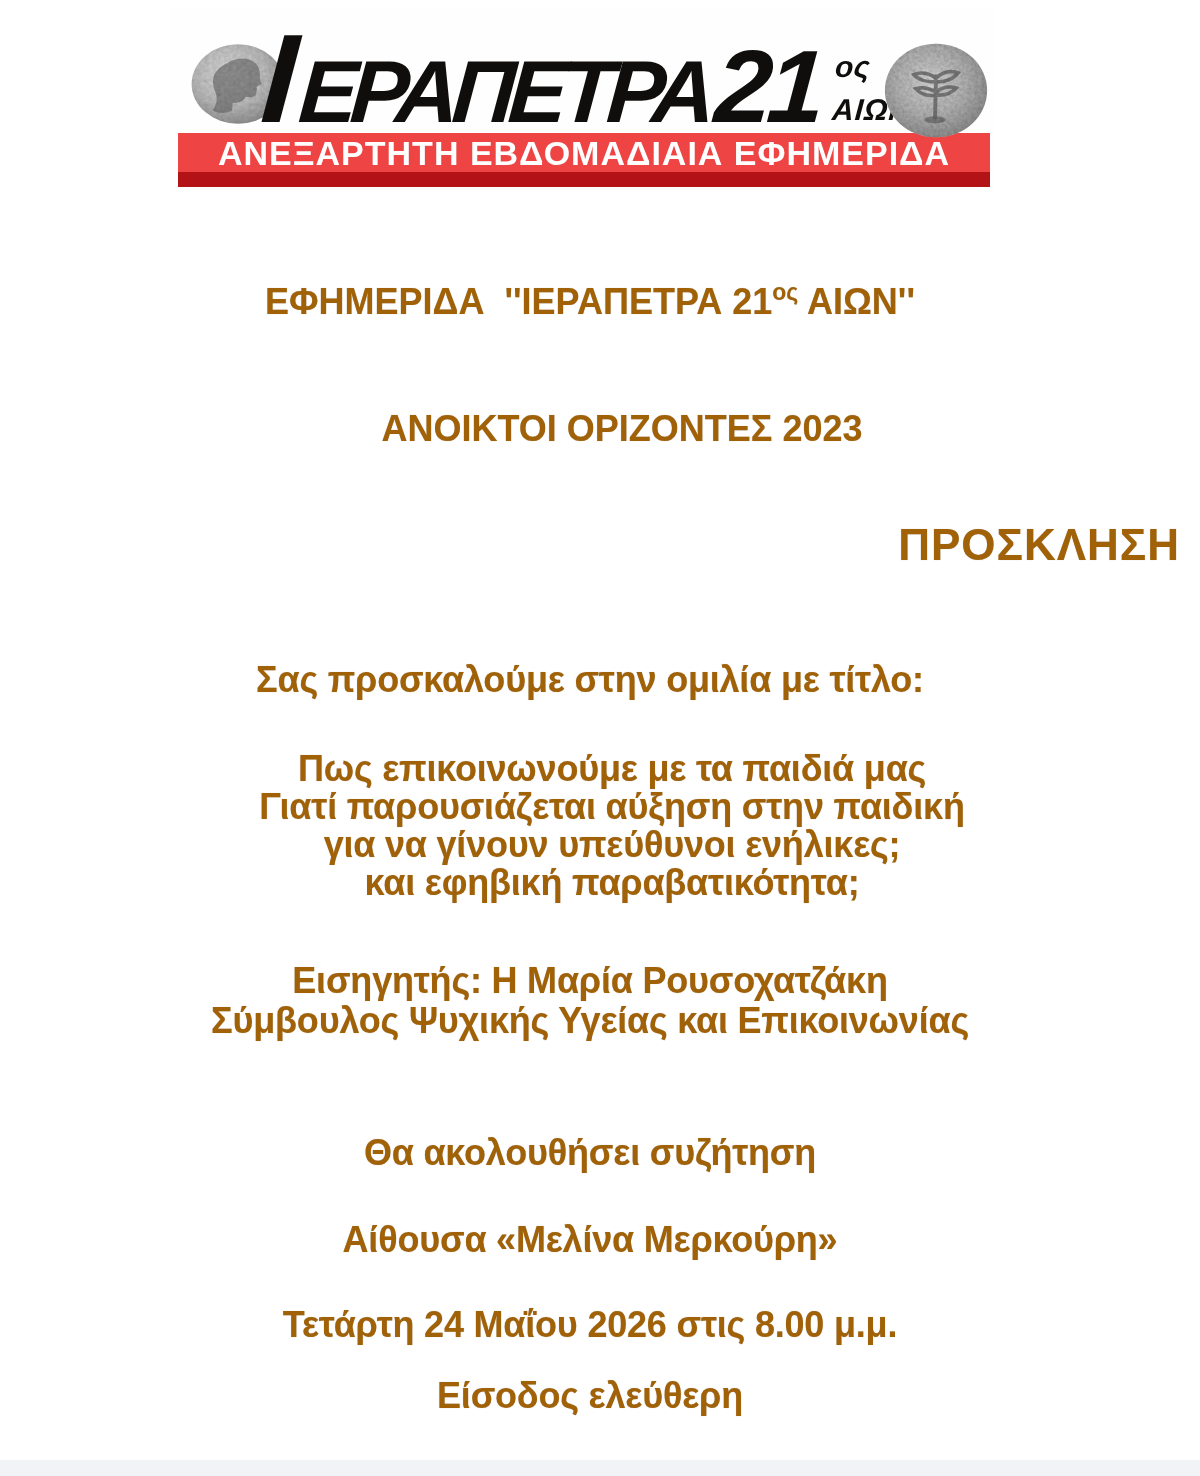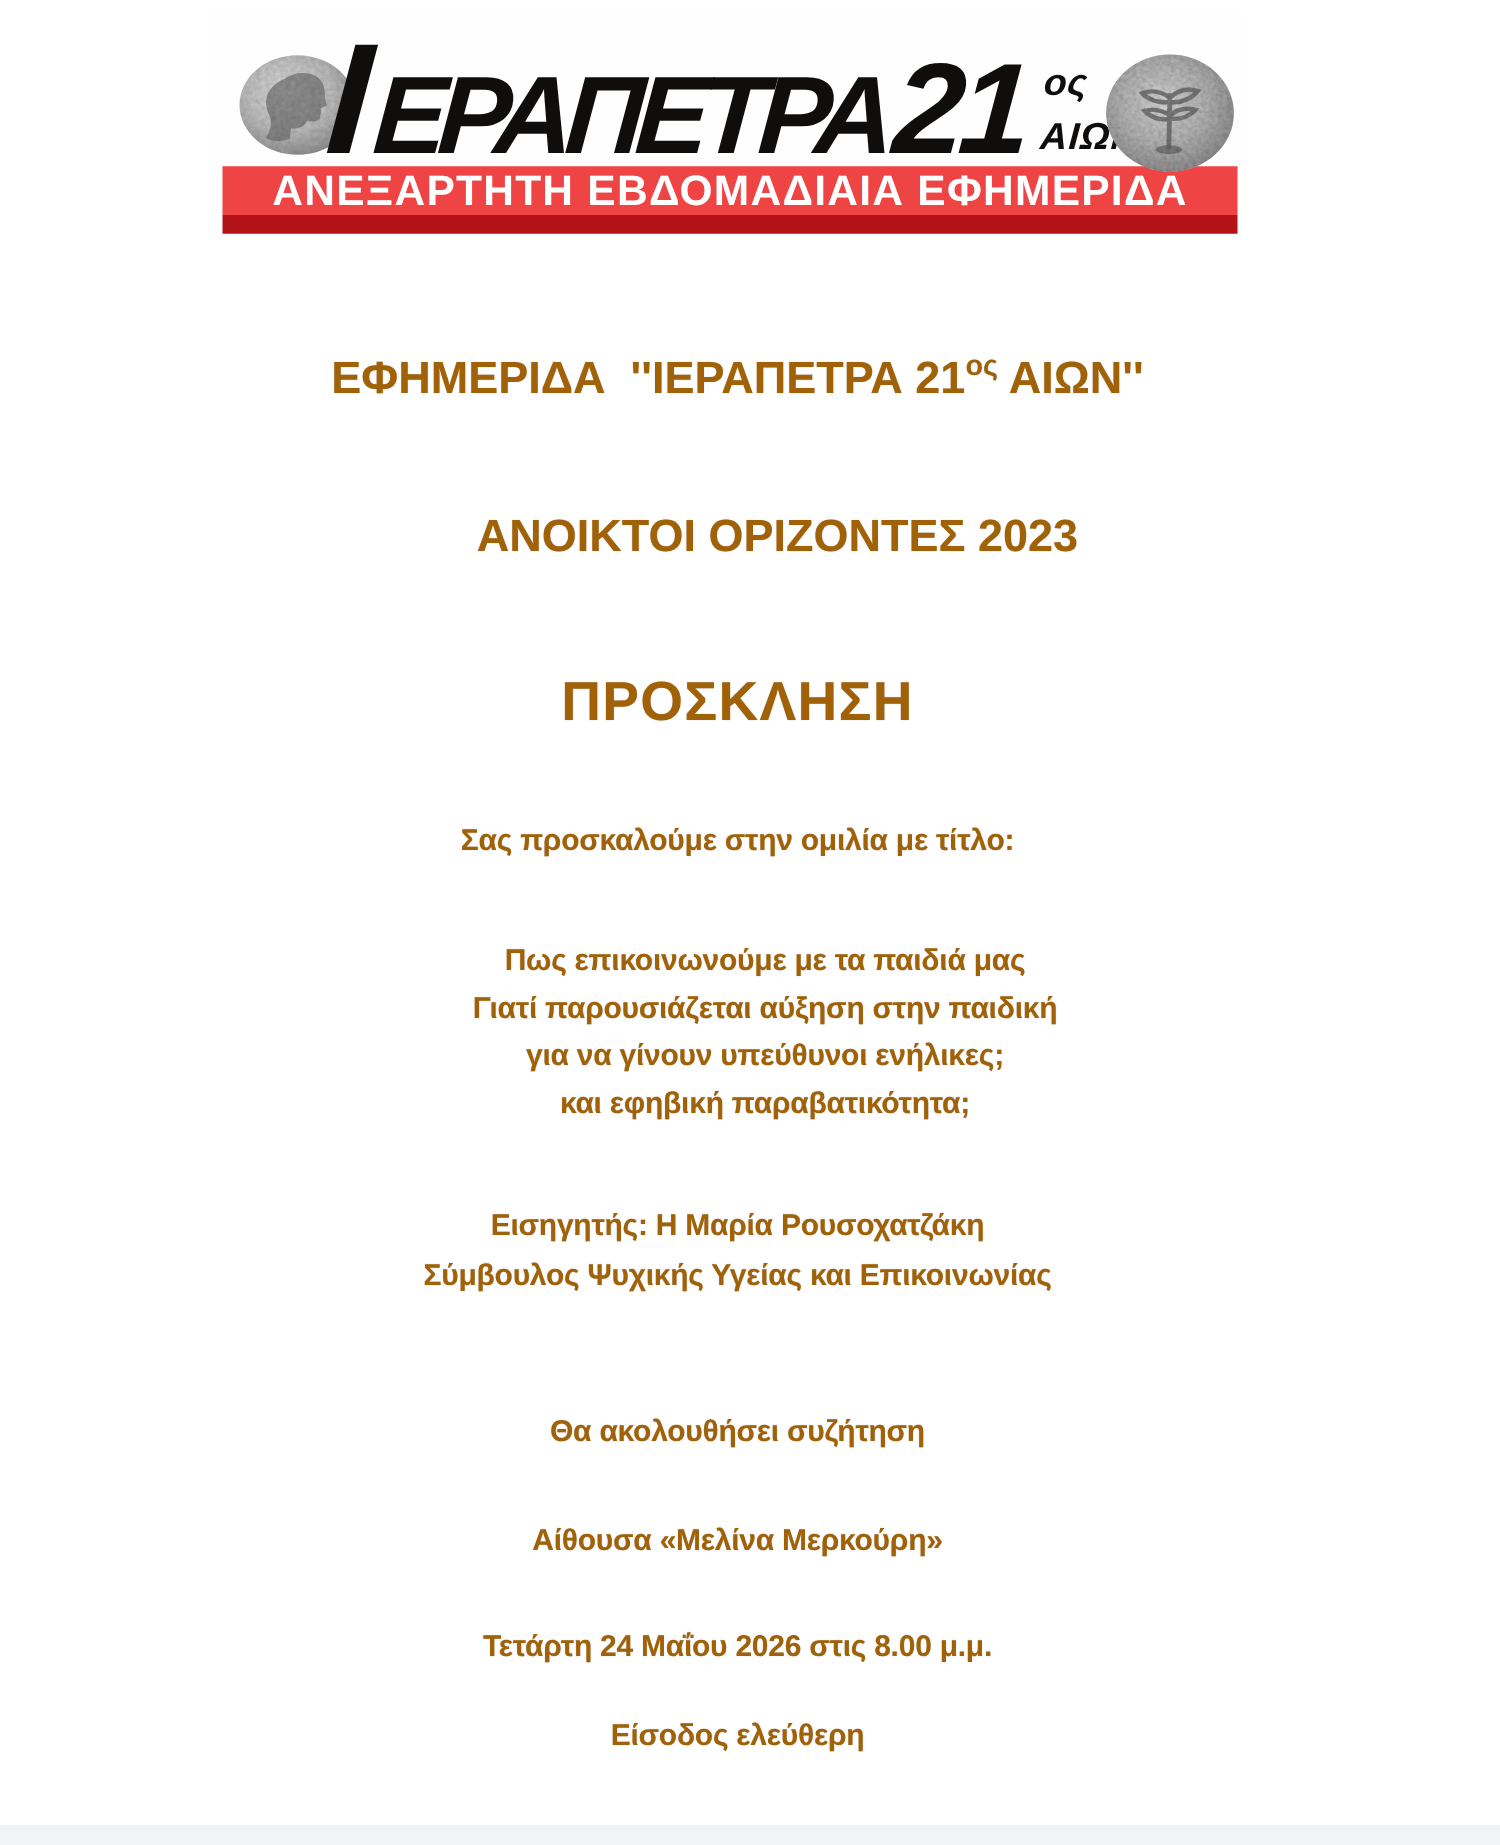--- a/index.html
+++ b/index.html
@@ -25,28 +25,28 @@
 
   .coin{position:absolute;}
   .coin-left{left:19px;top:34px;width:98px;height:84px;}
   .coin-right{left:712px;top:33px;width:108px;height:99px;z-index:2;}
 
   
   .cline,.cblock{position:absolute;left:0;width:1180px;text-align:center;font-weight:700;
          color:#a16207;text-shadow:0 0 1px rgba(25,25,55,0.25);}
   .fs36{font-size:36px;white-space:pre;}
   .fs44{font-size:44px;letter-spacing:1px;}
-  .fs26{font-size:24px;letter-spacing:-0.2px;}
+  .fs26{font-size:36px;letter-spacing:-0.2px;}
   .ord{font-size:23px;vertical-align:14px;letter-spacing:0;}
   .lh38 > div{line-height:38px;margin-left:44px;}
   .lh40 > div{line-height:40px;}
 
   #title1{top:279px;}
   #title2{top:408px;margin-left:32px;}
-  #heading{top:537px;}
+  #heading{top:520px;text-align:right;}
   #intro{top:659px;}
   #talk{top:750px;}
   #speaker{top:961px;}
   #followup{top:1132px;}
   #venue{top:1219px;}
   #datetime{top:1304px;}
   #admission{top:1375px;}
 
   .bottom-strip{position:absolute;left:0;top:1460px;width:1200px;height:16px;background:#f2f3f7;}
 </style>

